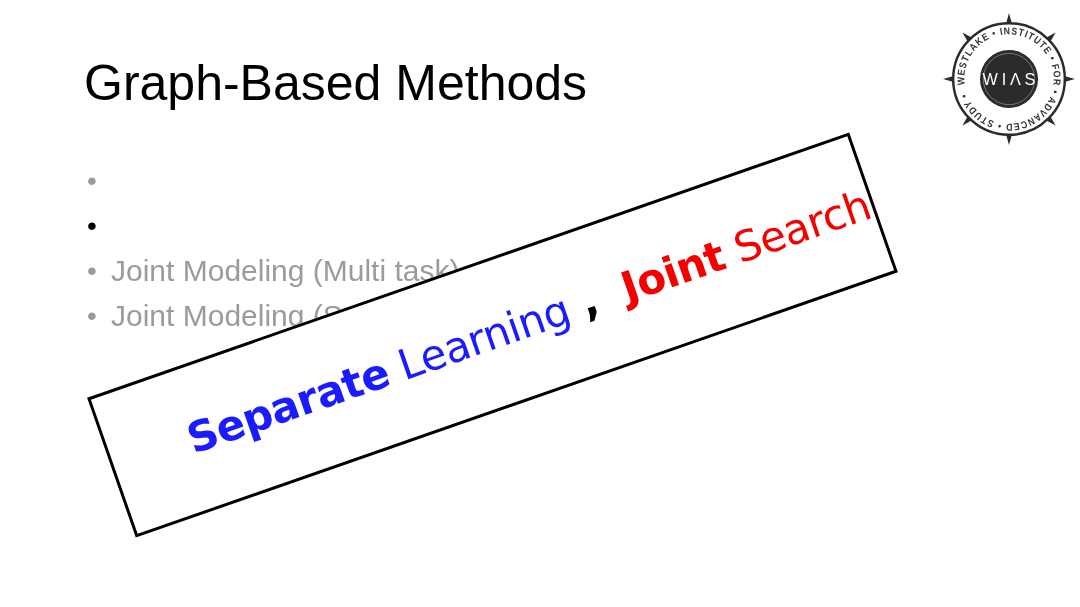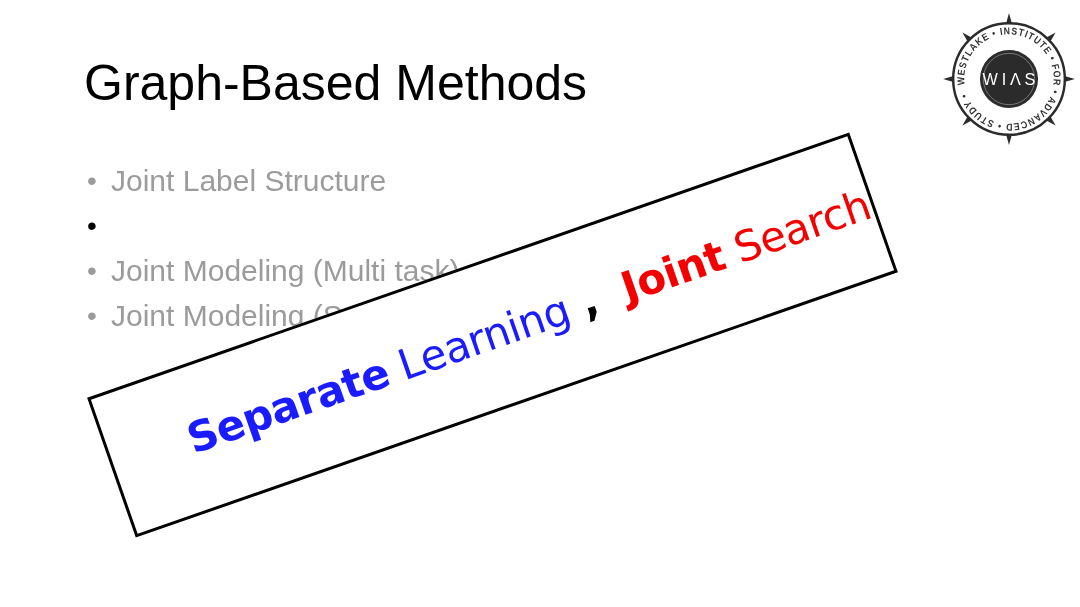--- a/index.html
+++ b/index.html
@@ -44,21 +44,20 @@
 </head>
 <body>
 
 <div class="stage">
 
   <h1 class="slide-title">Graph-Based Methods</h1>
 
   <ul class="bullets">
     <li>
       <span class="dot">•</span>
-      <span>Joint Label Structure</span>
     </li>
     <li class="em">
       <span class="dot">•</span>
     </li>
     <li>
       <span class="dot">•</span>
       <span>Joint Modeling (Multi task)</span>
     </li>
     <li>
       <span class="dot">•</span>

